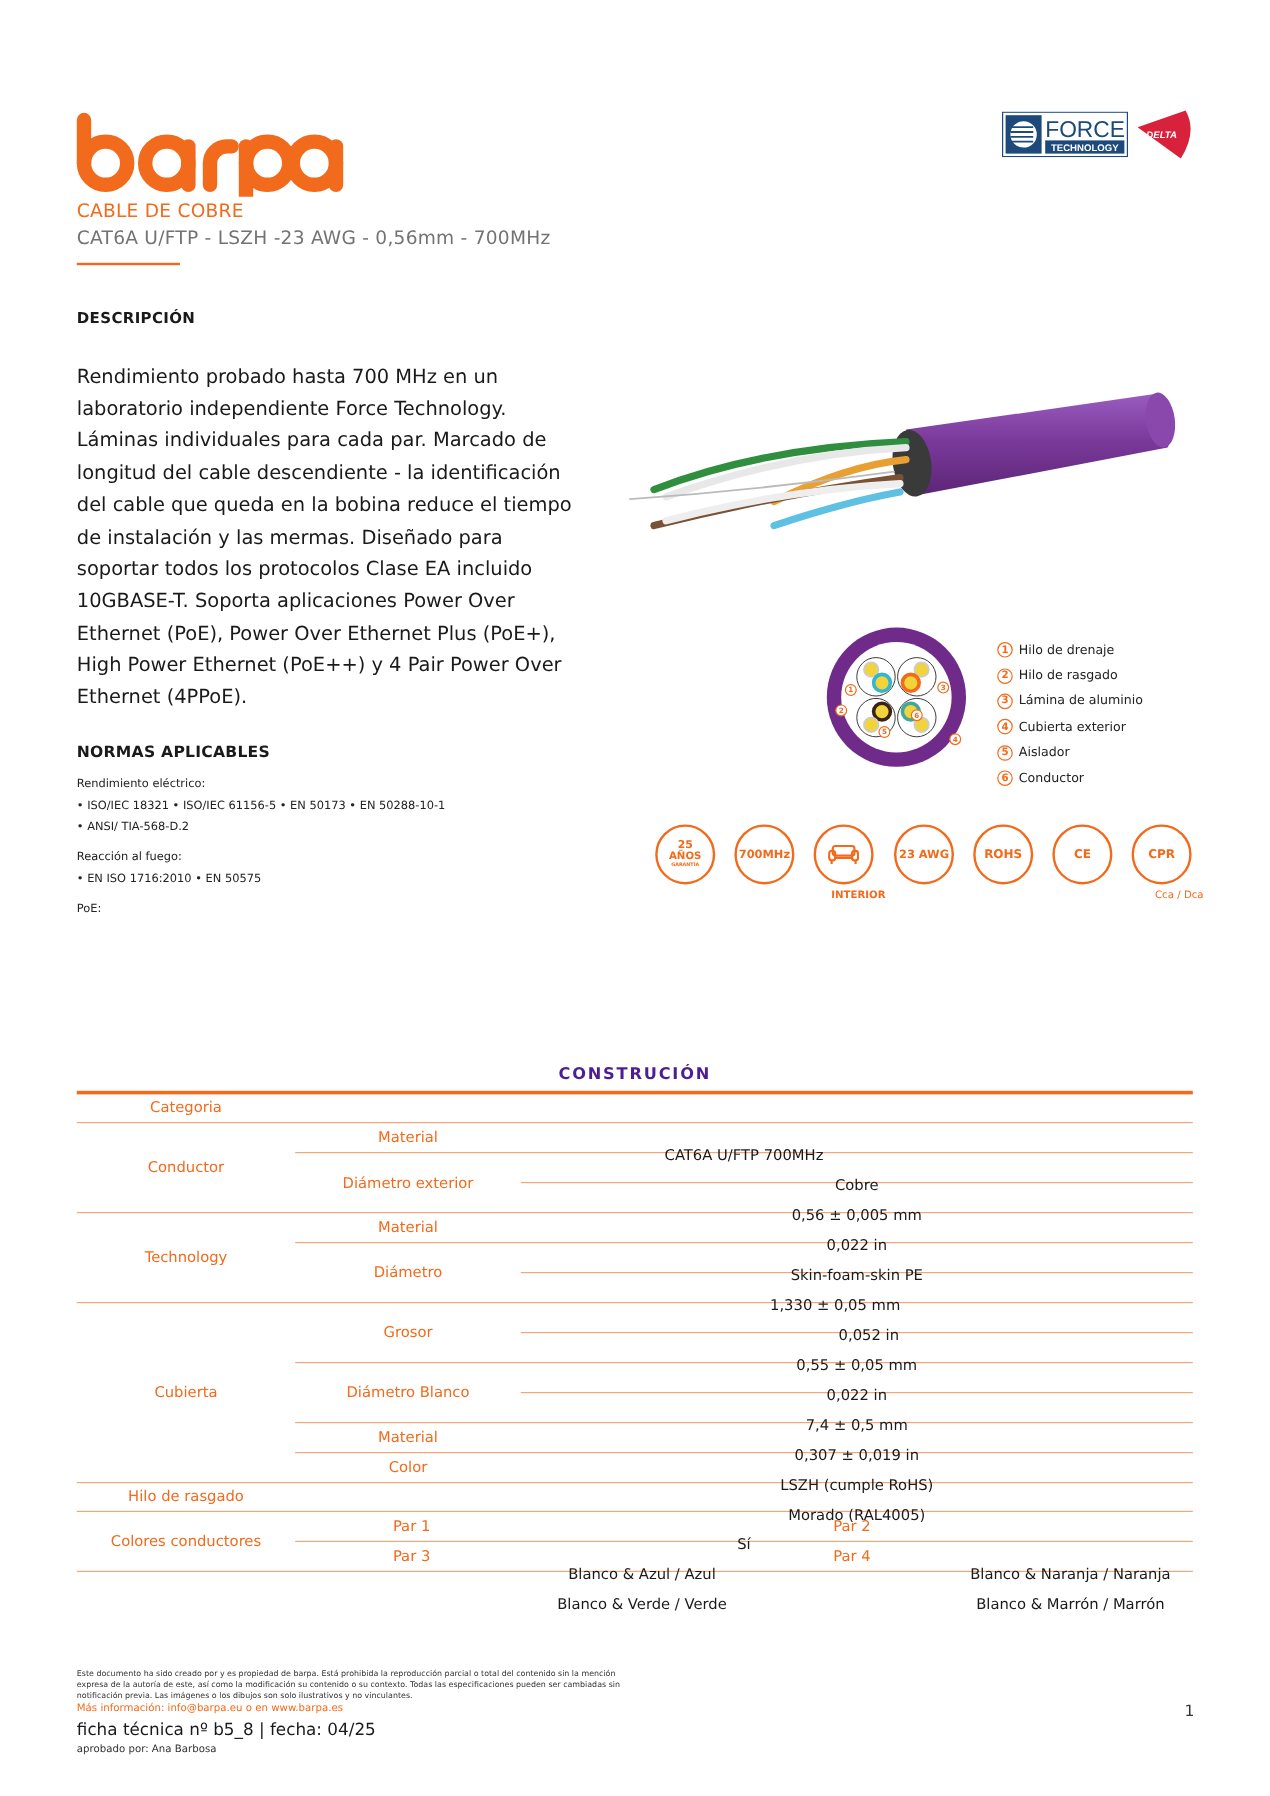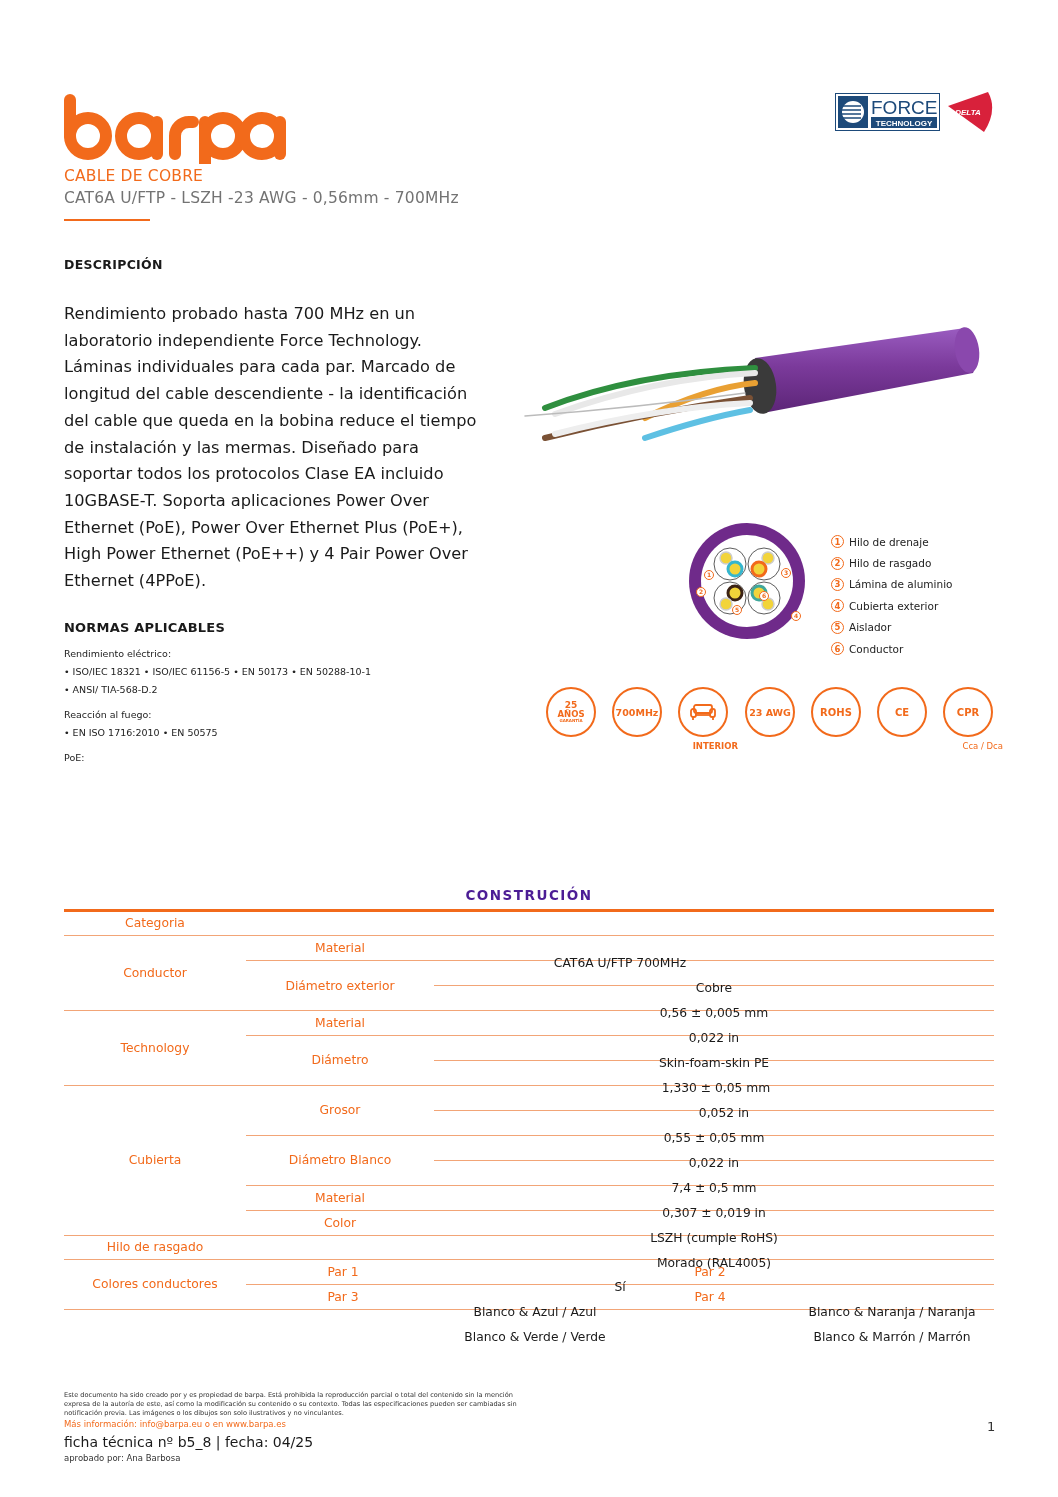--- a/index.html
+++ b/index.html
@@ -269,21 +269,21 @@
   <div class="cell lbl" style="left:182px; width:188px; top:27px;">Material</div>
   <div class="cell val" style="left:370px; width:560px; top:27px;">Cobre</div>
   <div class="cell lbl" style="left:182px; width:188px; top:65px;">Diámetro exterior</div>
   <div class="cell val" style="left:370px; width:560px; top:52px;">0,56 ± 0,005 mm</div>
   <div class="cell val" style="left:370px; width:560px; top:77px;">0,022 in</div>
 
   <div class="cell lbl" style="left:0; width:182px; top:127px;">Technology</div>
   <div class="cell lbl" style="left:182px; width:188px; top:102px;">Material</div>
   <div class="cell val" style="left:370px; width:560px; top:102px;">Skin-foam-skin PE</div>
   <div class="cell lbl" style="left:182px; width:188px; top:139px;">Diámetro</div>
-  <div class="cell val" style="left:372px; width:560px; top:127px;">1,330 ± 0,05 mm</div>
+  <div class="cell val" style="left:352px; width:560px; top:127px;">1,330 ± 0,05 mm</div>
   <div class="cell val" style="left:380px; width:560px; top:152px;">0,052 in</div>
 
   <div class="cell lbl" style="left:0; width:182px; top:239px;">Cubierta</div>
   <div class="cell lbl" style="left:182px; width:188px; top:189px;">Grosor</div>
   <div class="cell val" style="left:370px; width:560px; top:177px;">0,55 ± 0,05 mm</div>
   <div class="cell val" style="left:370px; width:560px; top:202px;">0,022 in</div>
   <div class="cell lbl" style="left:182px; width:188px; top:239px;">Diámetro Blanco</div>
   <div class="cell val" style="left:370px; width:560px; top:227px;">7,4 ± 0,5 mm</div>
   <div class="cell val" style="left:370px; width:560px; top:252px;">0,307 ± 0,019 in</div>
   <div class="cell lbl" style="left:182px; width:188px; top:277px;">Material</div>

